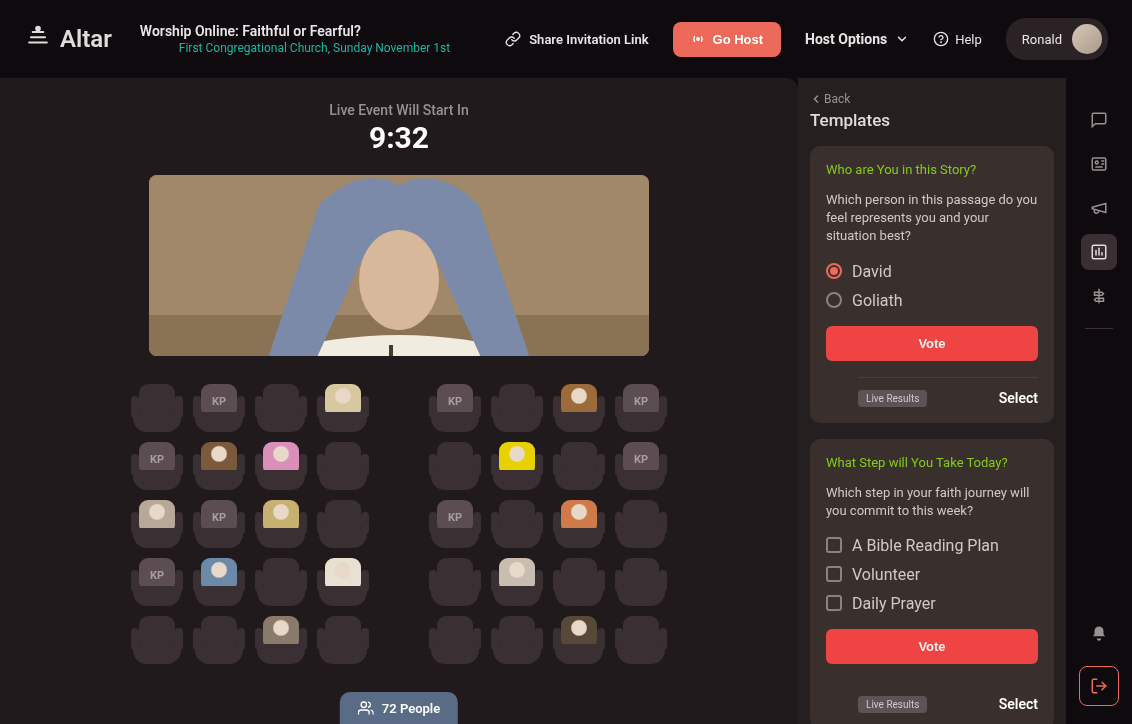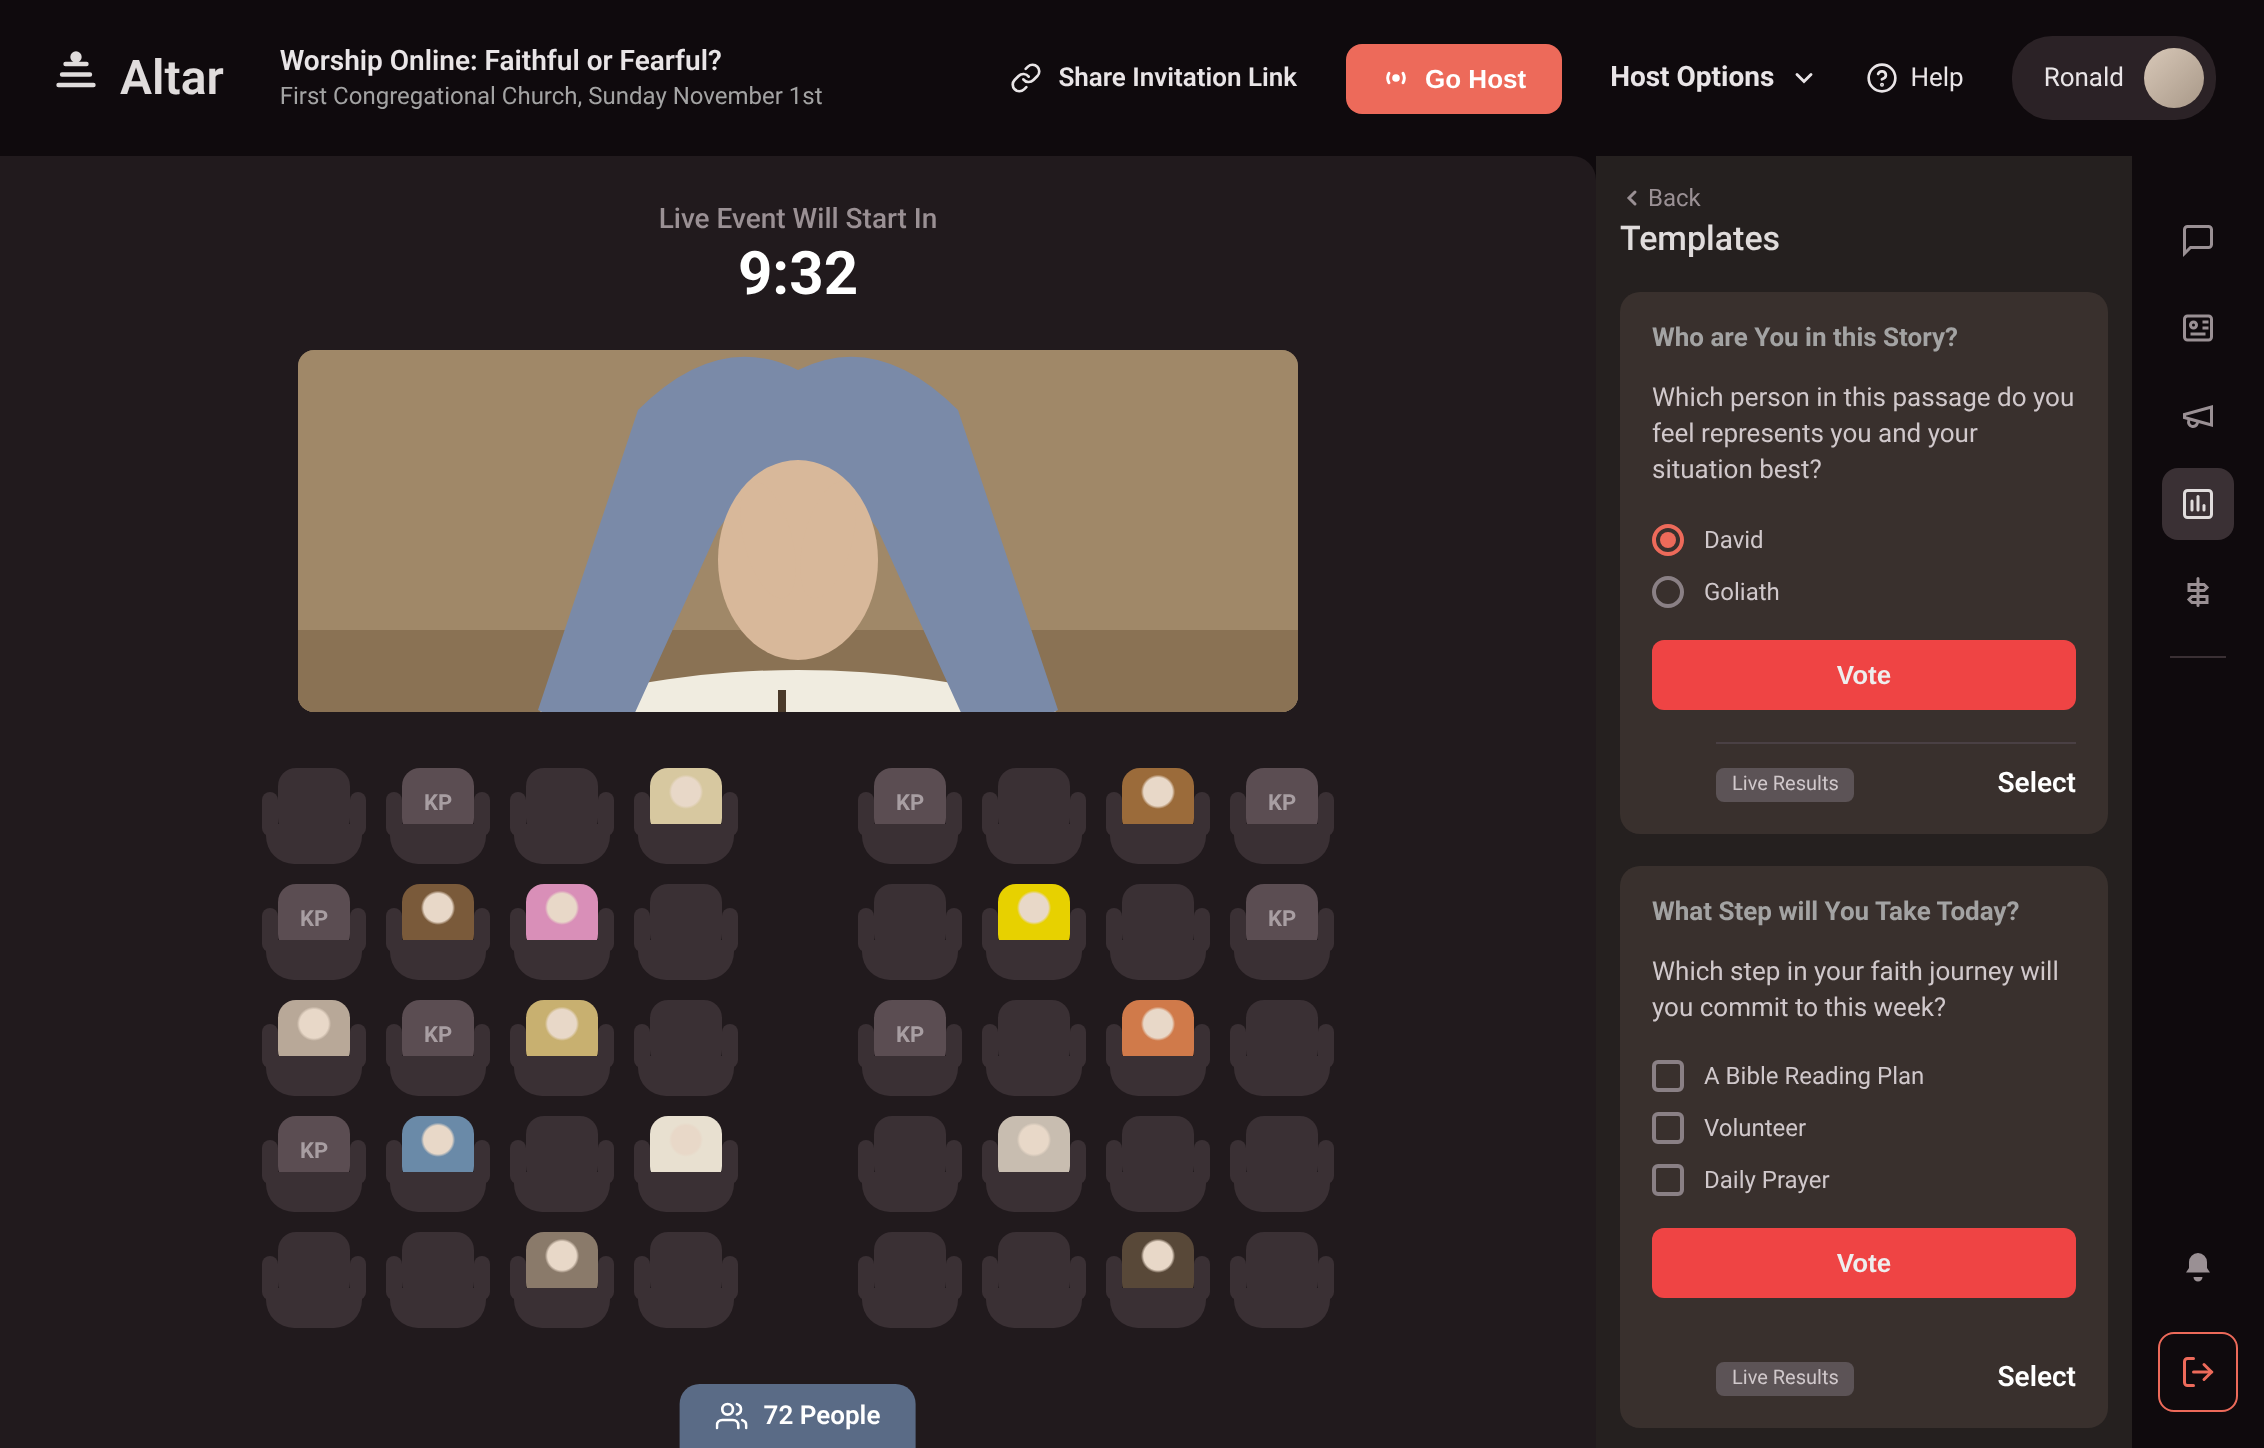--- a/index.html
+++ b/index.html
@@ -23,21 +23,21 @@
 .logo {
   display: flex;
   align-items: center;
   gap: 8px;
   color: #e0dcdc;
 }
 .logo-icon { width: 28px; height: 28px; }
 .logo-text { font-size: 24px; font-weight: 600; }
 .event-info { margin-left: 12px; flex: 1; }
 .event-title { font-size: 14px; font-weight: 600; color: #e9e5e7; }
-.event-subtitle { font-size: 12px; color: #a3a3a3; margin-top: 2px; }
+.event-subtitle { font-size: 12px; color: #14b8a6; margin-top: 2px; text-align: center; }
 .header-actions { display: flex; align-items: center; gap: 24px; }
 .share-link { display: flex; align-items: center; gap: 8px; font-size: 13px; font-weight: 600; color: #e9e5e7; cursor: pointer; }
 .go-live-btn {
   background: #ed6a5a;
   color: #fff;
   border: none;
   padding: 10px 18px;
   border-radius: 8px;
   font-size: 13px;
   font-weight: 700;
@@ -164,24 +164,24 @@
 .sidebar::-webkit-scrollbar-thumb { background: #4a4044; border-radius: 3px; }
 .back-link { display: flex; align-items: center; gap: 2px; font-size: 12px; color: #9a9094; cursor: pointer; }
 .sidebar-title { font-size: 17px; font-weight: 500; margin-top: 4px; color: #e0dcdc; }
 
 .card {
   background: #39302d;
   border-radius: 10px;
   padding: 16px;
   margin-top: 16px;
 }
-.card-title { font-size: 13px; font-weight: 700; color: #a3a3a3; }
+.card-title { font-size: 13px; font-weight: 400; color: #84cc16; }
 .card-q { font-size: 13px; color: #d0c8cb; margin-top: 14px; line-height: 1.4; }
 .options { margin-top: 16px; display: flex; flex-direction: column; gap: 10px; }
-.option { display: flex; align-items: center; gap: 10px; font-size: 12px; color: #d0c8cb; cursor: pointer; }
+.option { display: flex; align-items: center; gap: 10px; font-size: 16px; color: #d0c8cb; cursor: pointer; }
 .radio {
   width: 16px; height: 16px; border-radius: 50%;
   border: 2px solid #8a8085;
   display: flex; align-items: center; justify-content: center;
 }
 .radio.selected { border-color: #ed6a5a; }
 .radio.selected::after {
   content: ''; width: 8px; height: 8px; border-radius: 50%; background: #ed6a5a;
 }
 .checkbox {

